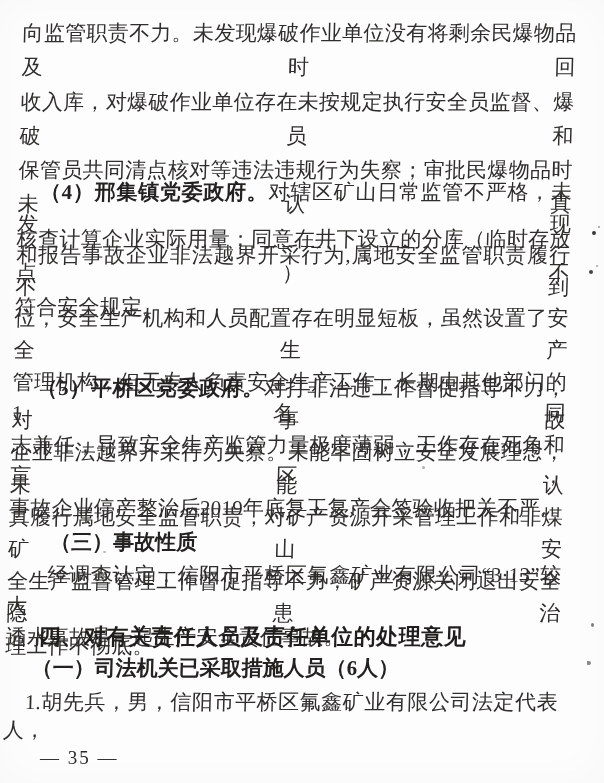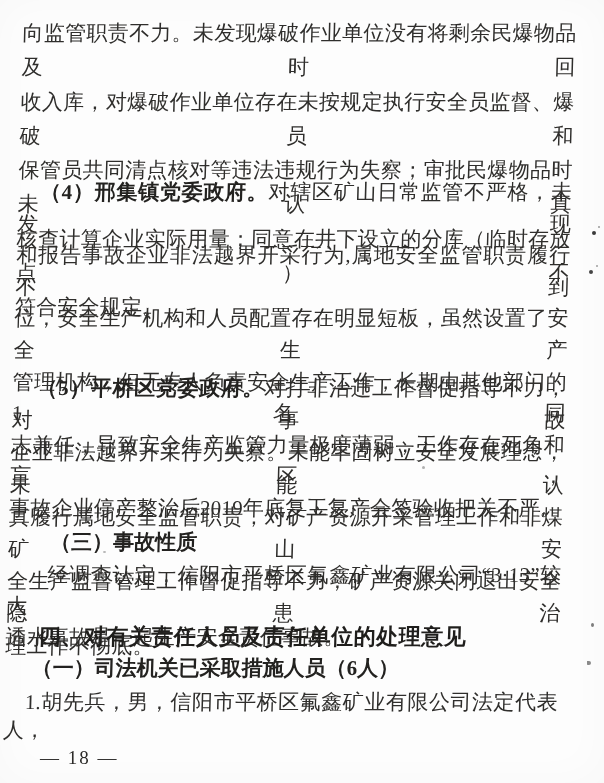--- a/index.html
+++ b/index.html
@@ -120,21 +120,21 @@
     <div class="block h-sec4">四、对有关责任人员及责任单位的处理意见</div>
 
     <div class="block h-jud">（一）司法机关已采取措施人员（6人）</div>
 
     <div class="block p-person">
       <div class="line first">1.胡先兵，男，信阳市平桥区氟鑫矿业有限公司法定代表人，</div>
     </div>
 
   </div>
 
-  <div class="footer">— 18 —</div>
+  <div class="footer">— 35 —</div>
 
   <div class="speck s1"></div>
   <div class="speck s1b"></div>
   <div class="speck s2"></div>
   <div class="speck s2b"></div>
   <div class="speck s3"></div>
   <div class="speck s4"></div>
   <div class="speck s5"></div>
   <div class="speck s6"></div>
 

